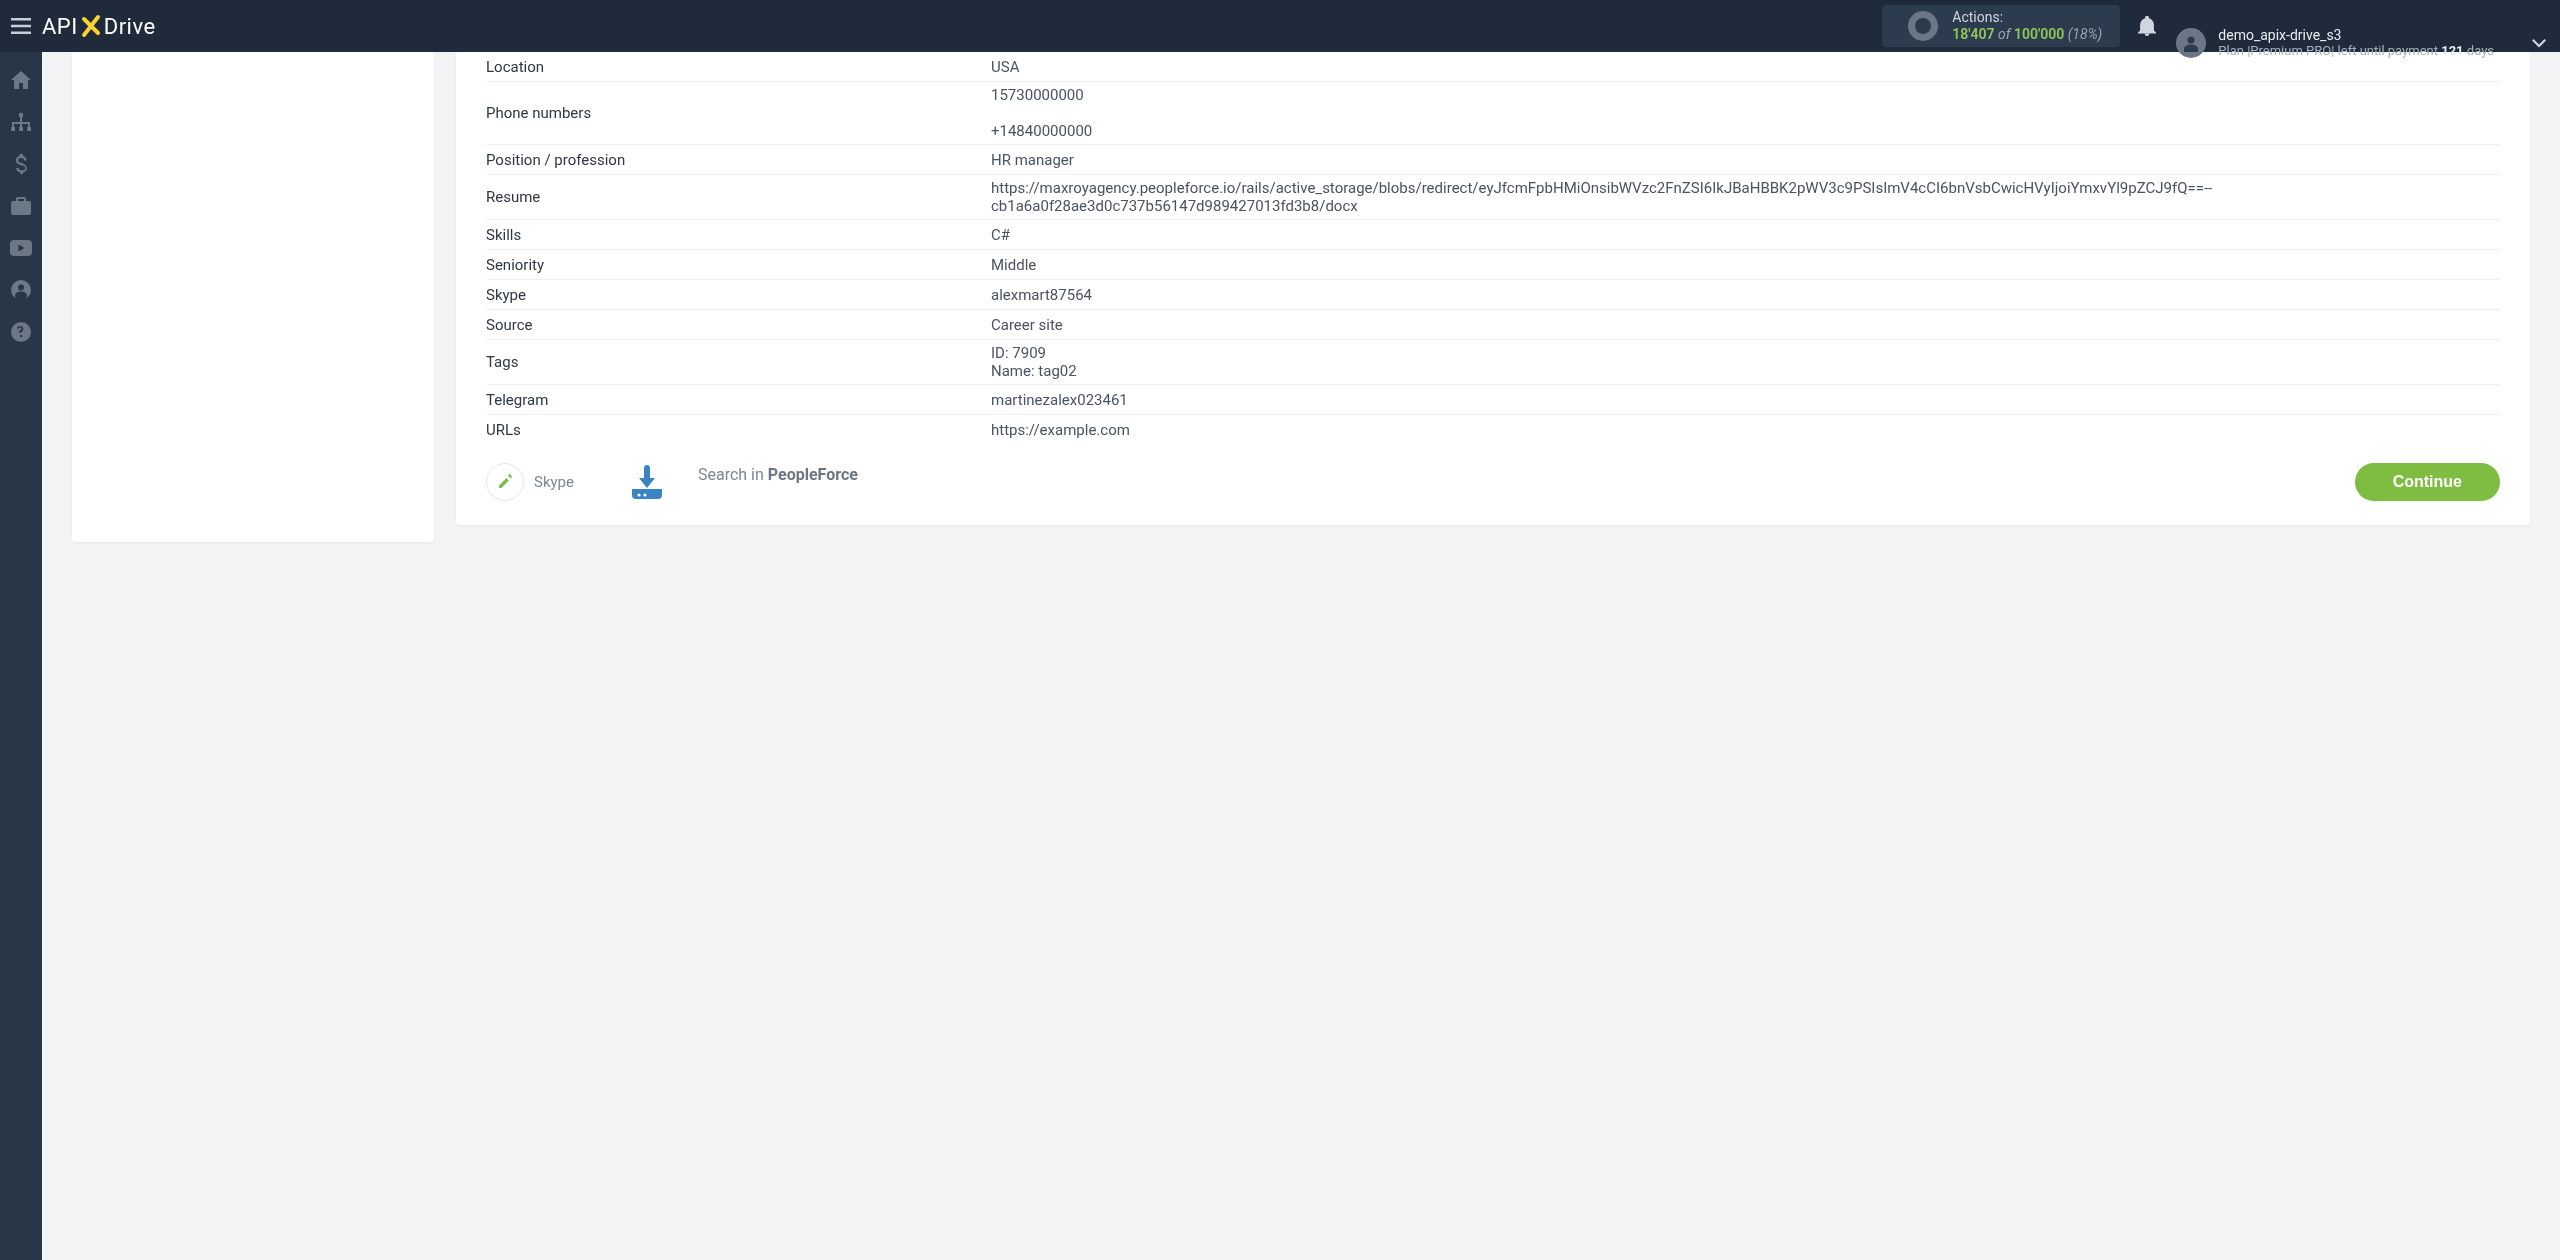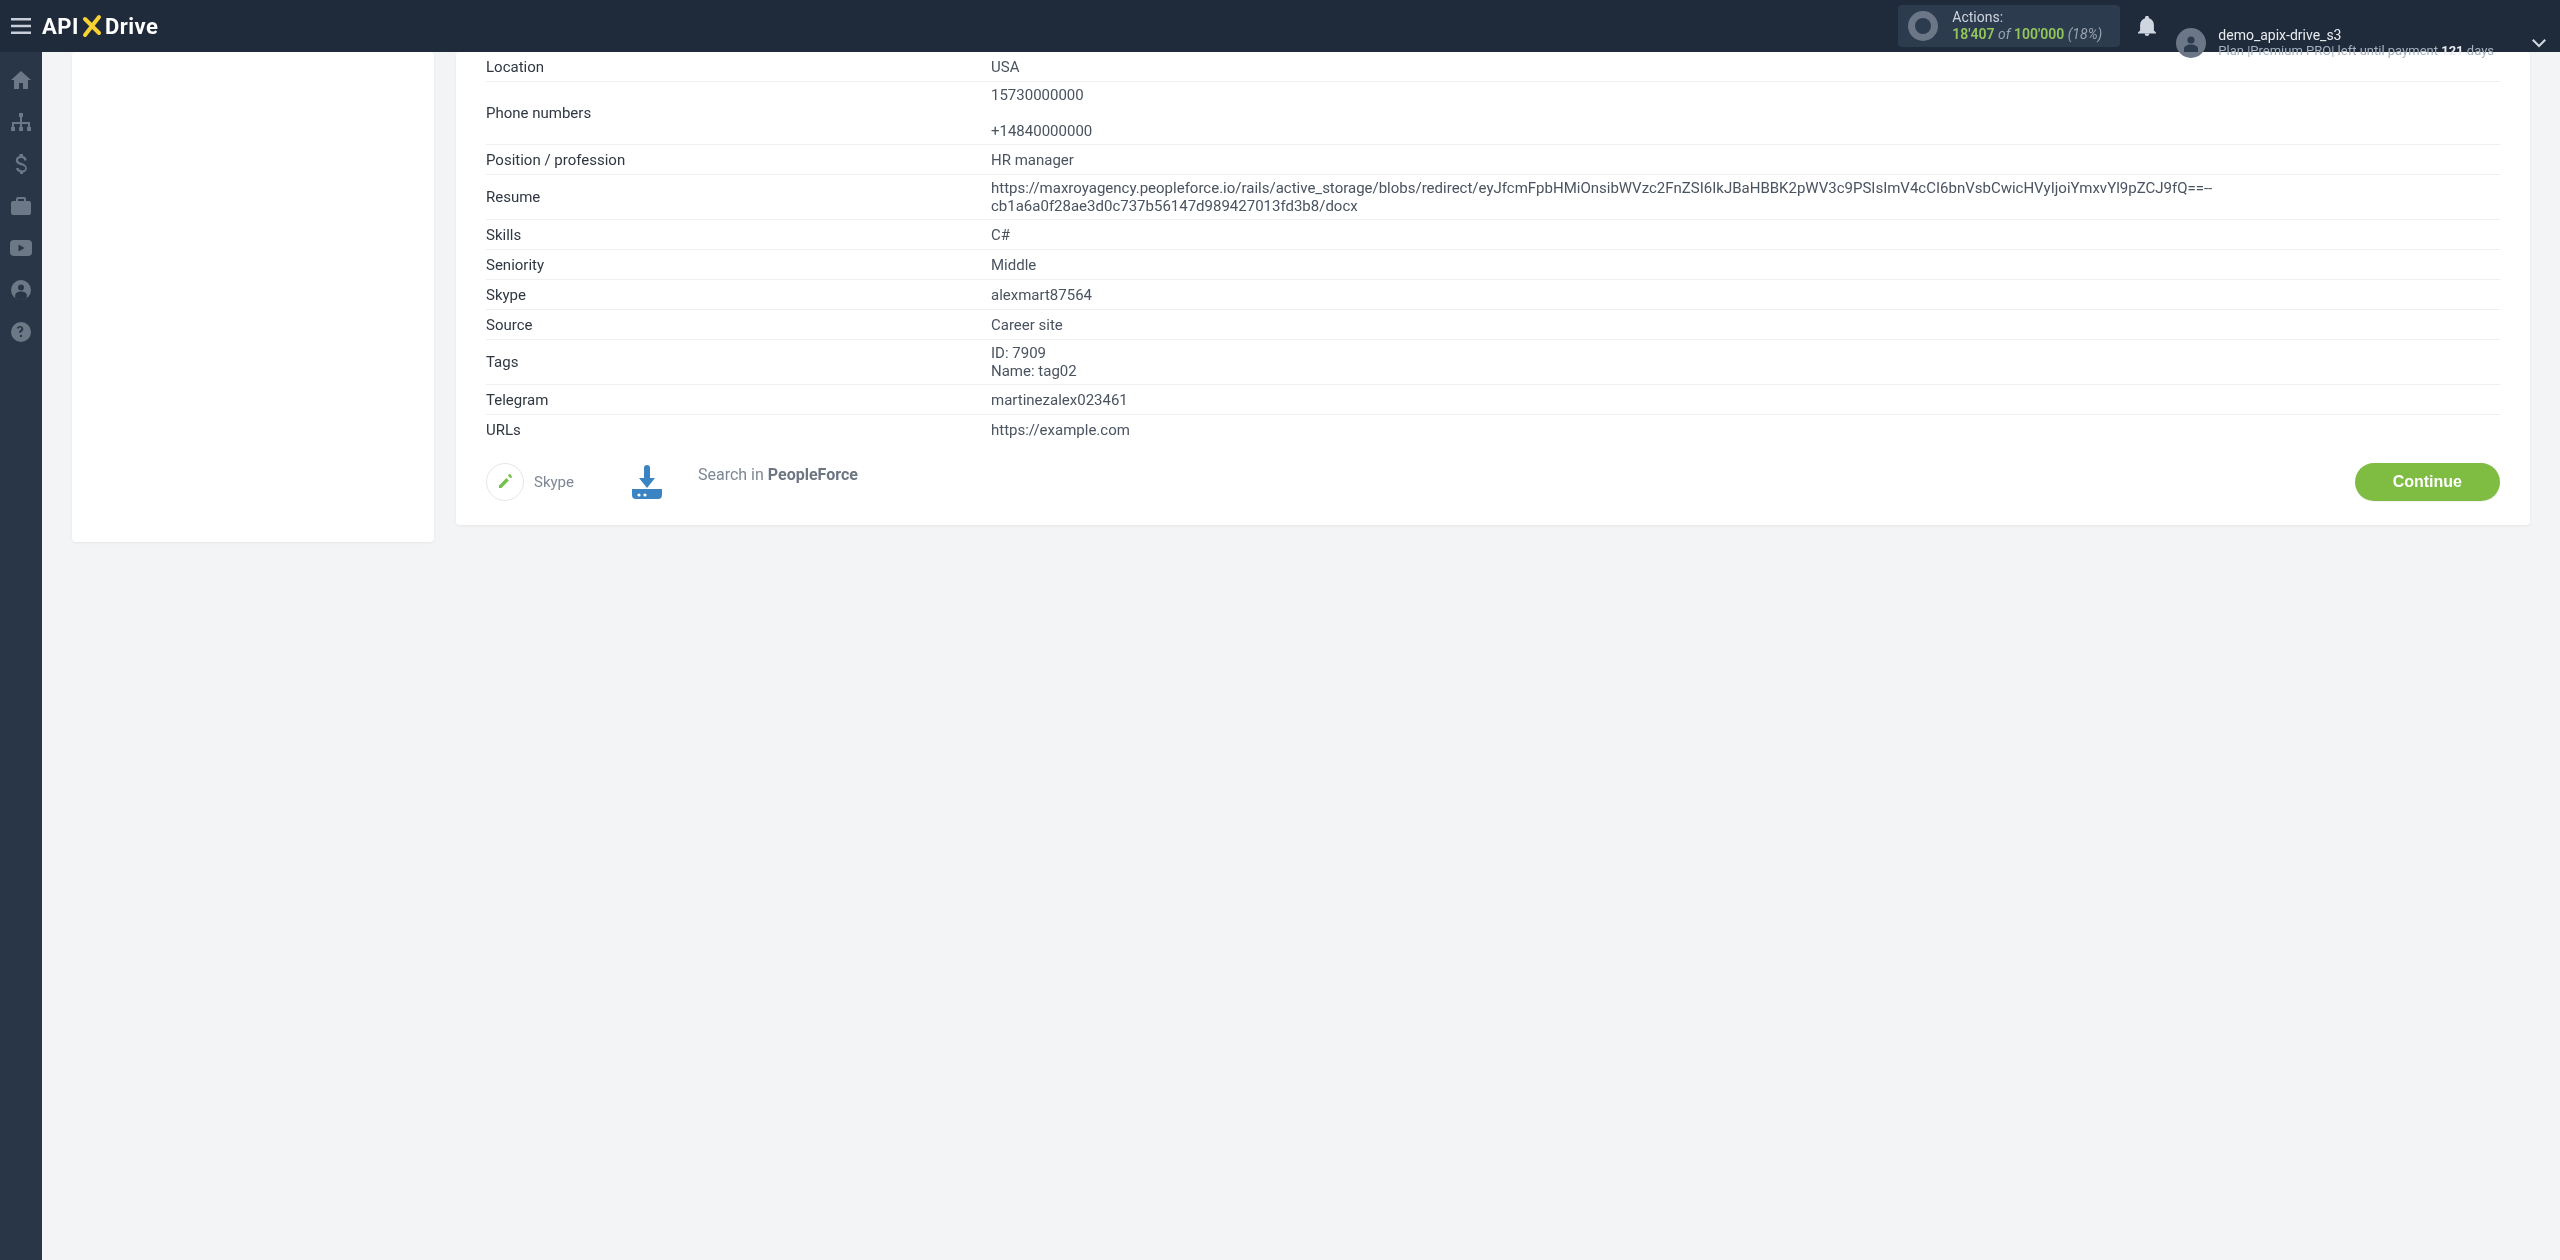--- a/index.html
+++ b/index.html
@@ -20,30 +20,30 @@
     padding:0 14px 0 0;
     color:#e9ecef;
     position:relative;
     z-index:10;
   }
   .hamburger{
     width:42px;height:52px;display:flex;align-items:center;justify-content:center;
     color:#c7ced8;cursor:pointer;
   }
   .logo{
-    display:flex;align-items:center;font-weight:700;font-size:22px;letter-spacing:.5px;
+    display:flex;align-items:center;font-weight:400;font-size:22px;letter-spacing:.5px;
     color:#fff;
   }
   .logo .api{color:#fff;}
   .logo .x{color:#f8d233;font-weight:900;margin:0 1px;position:relative;display:inline-block;}
   .logo .x svg{display:block;}
   .logo .drive{color:#fff;}
   .top-spacer{flex:1;}
   .actions-box{
-    background:#2d3b4f;border-radius:4px;padding:4px 18px 5px 10px;display:flex;align-items:center;
+    background:#2d3b4f;border-radius:4px;padding:4px 18px 5px 26px;display:flex;align-items:center;
     gap:14px;margin-right:18px;
   }
   .actions-box .info-ico{
     width:30px;height:30px;border-radius:50%;background:#6b7787;display:flex;align-items:center;justify-content:center;color:#2d3b4f;
   }
   .actions-texts{line-height:1.15;font-size:14px;}
   .actions-texts .line1{color:#cfd6df;}
   .actions-texts .line2{}
   .actions-texts .cur{color:#92c65a;font-weight:600;}
   .actions-texts .of{color:#9aa4b2;font-style:italic;}

